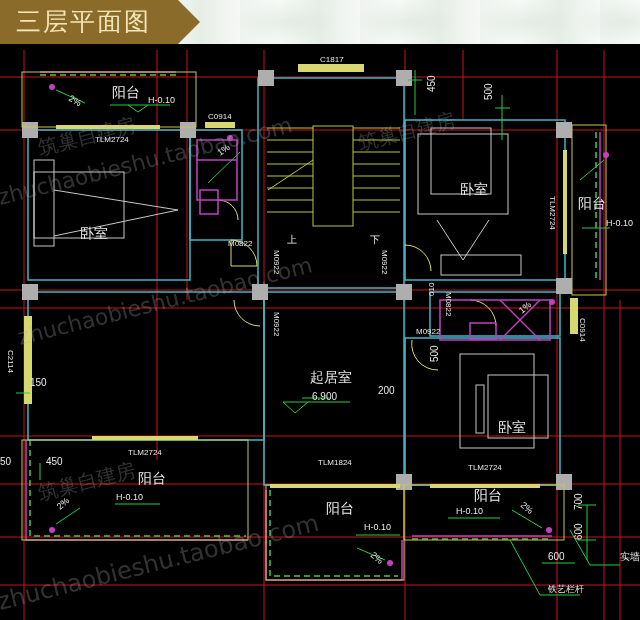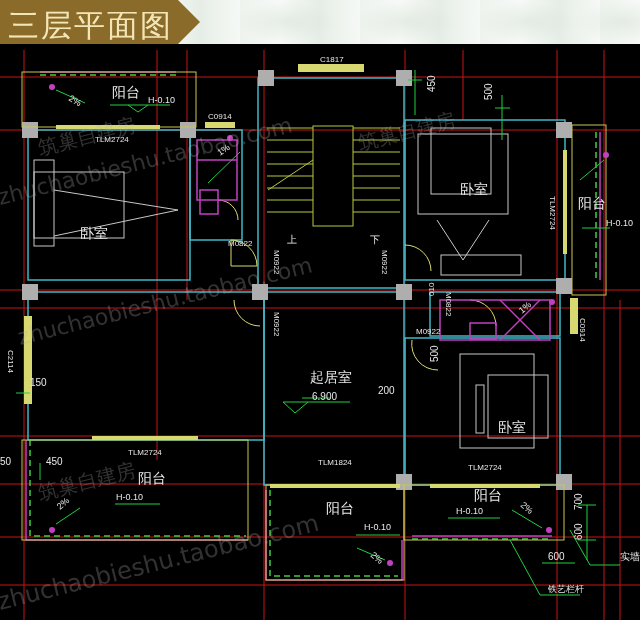--- a/index.html
+++ b/index.html
@@ -3,21 +3,21 @@
 <meta charset="utf-8">
 <style>
   html, body { margin: 0; padding: 0; background: #000; }
   body { width: 640px; height: 620px; position: relative; overflow: hidden; font-family: "DejaVu Sans", sans-serif; }
   .header { position: absolute; left: 0; top: 0; width: 640px; height: 44px;
     background: repeating-linear-gradient(90deg, #eef3ee 0px, #f6f9f6 40px, #e6ede6 80px, #f6f9f6 120px); }
   .header .ornament { position: absolute; top: 0; height: 44px; width: 110px; opacity: 0.35;
     background: radial-gradient(ellipse at center, #c8d6c8 0%, transparent 65%); }
   .title-tab { position: absolute; left: 0; top: 0; height: 44px; width: 200px; }
   .title-tab svg { position: absolute; left: 0; top: 0; }
-  .title-text { position: absolute; left: 8px; top: 5px; font-size: 31px; color: #f3e6b6; letter-spacing: 2px;
+  .title-text { position: absolute; left: 16px; top: 5px; font-size: 25px; color: #f3e6b6; letter-spacing: 2px;
     font-family: "DejaVu Sans", sans-serif; font-weight: normal; }
   .plan { position: absolute; left: 0; top: 44px; width: 640px; height: 576px; background: #000; }
   .plan svg { position: absolute; left: 0; top: 0; }
   .lbl { fill: #e8e8e8; font-family: "DejaVu Sans", sans-serif; }
   .cad { fill: #e8e8e8; font-family: "Liberation Sans Narrow", "Liberation Sans", sans-serif; }
   .wm { fill: rgba(180,180,180,0.28); font-family: "DejaVu Sans", sans-serif; }
 </style>
 </head>
 <body>
 

